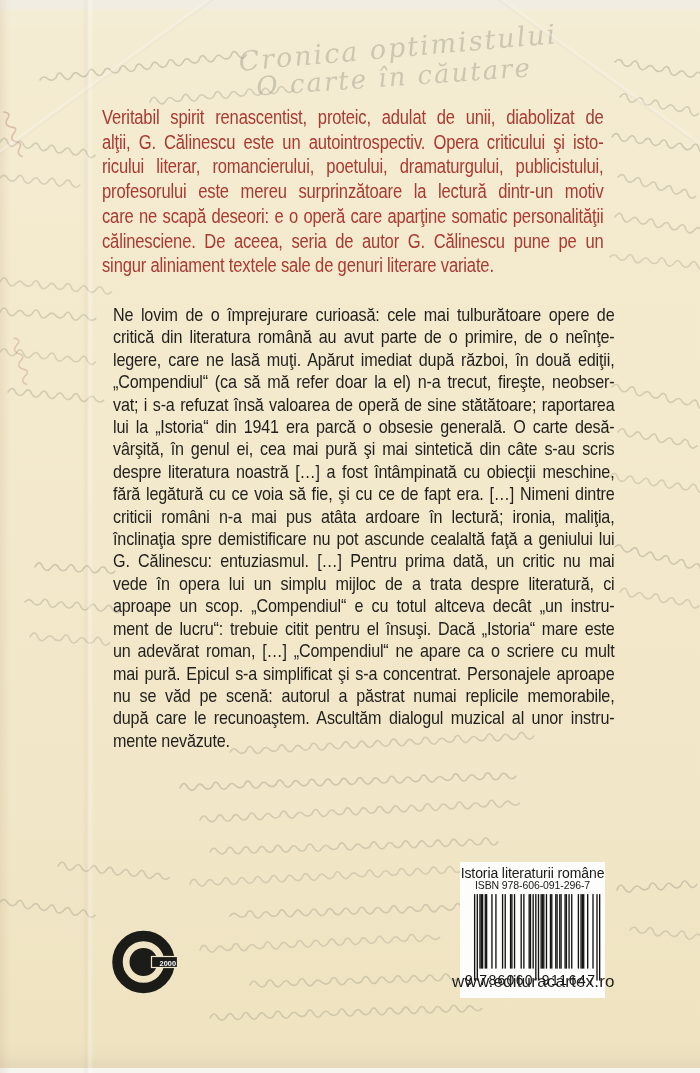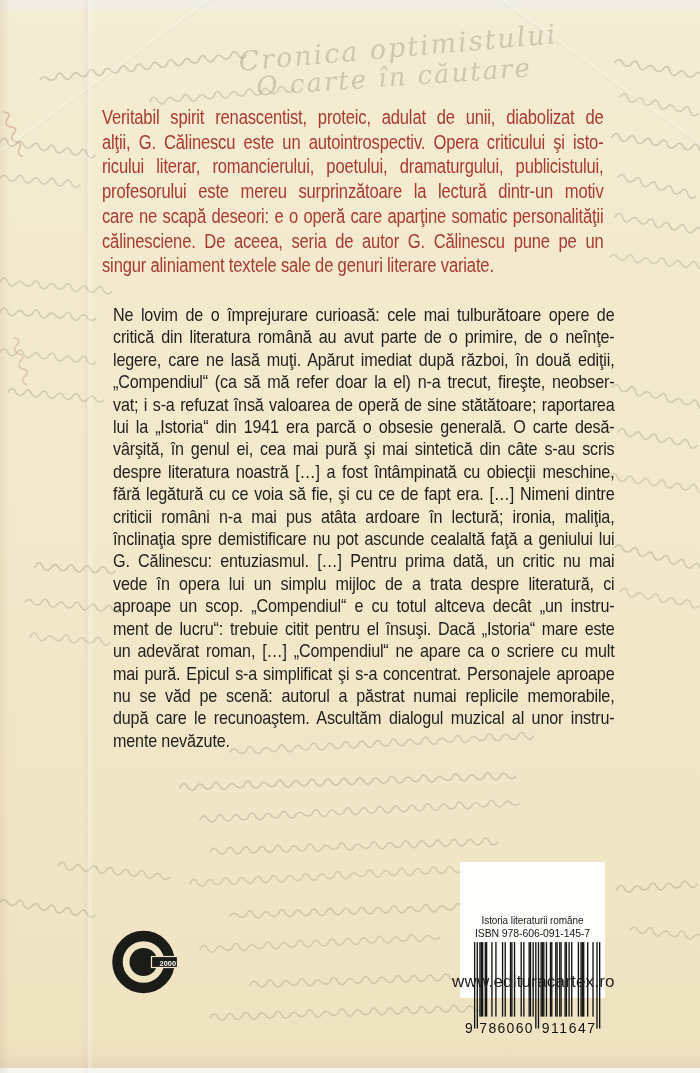--- a/index.html
+++ b/index.html
@@ -35,21 +35,21 @@
 
   .blurb{left:102px;top:105px;font-size:19.5px;line-height:24.7px;letter-spacing:-0.2px;color:#a93a31;}
   .review{left:113px;top:304px;font-size:19px;line-height:22.4px;letter-spacing:-0.2px;color:#201f1d;}
   .attribution{position:absolute;left:113px;top:756px;width:487px;text-align:right;
     font-size:18px;color:#1d1c1a;z-index:2;}
 
   .logo{position:absolute;left:110px;top:930px;z-index:2;}
 
   .barcode-box{position:absolute;left:460px;top:862px;width:145px;height:136px;
     background:#fdfdfb;z-index:2;text-align:center;box-sizing:border-box;padding-top:5px;}
-  .bc-title{font-size:10px;line-height:12px;color:#191918;letter-spacing:-0.1px;margin-top:48px;}
+  .bc-title{font-size:14px;line-height:12px;color:#191918;letter-spacing:-0.1px;}
   .bc-isbn{font-size:10.5px;line-height:13px;color:#191918;letter-spacing:-0.1px;}
   .bc-svg{display:block;margin:2px auto 0 auto;}
 
   .website{position:absolute;left:452px;top:972px;font-size:17px;letter-spacing:0.2px;
     color:#201f1c;z-index:2;}
 </style>
 </head>
 <body>
 
 <div class="page">
@@ -141,21 +141,21 @@
 
   <svg class="logo" width="70" height="64" viewBox="0 0 70 64">
     <circle cx="33.5" cy="32" r="26" fill="none" stroke="#1b1b18" stroke-width="10.5"></circle>
     <circle cx="33.5" cy="32" r="14" fill="#1b1b18"></circle>
     <rect x="41.5" y="26.5" width="26" height="11" fill="#1b1b18" stroke="#f2e8cb" stroke-width="1.2"></rect>
     <text x="66" y="35.6" text-anchor="end" fill="#ffffff" font-family="Liberation Sans, sans-serif" font-size="7.4" font-weight="600">2000</text>
   </svg>
 
   <div class="barcode-box">
     <div class="bc-title">Istoria literaturii române</div>
-    <div class="bc-isbn">ISBN 978-606-091-145-7</div>
+    <div class="bc-isbn">ISBN 978-606-091-296-7</div>
     <svg class="bc-svg" id="barcode-svg" width="137" height="92" viewBox="0 0 103 69">
         <rect x="7.5" y="0" width="1" height="65" fill="#121211"></rect>
         <rect x="9.5" y="0" width="1" height="65" fill="#121211"></rect>
         <rect x="11.5" y="0" width="1" height="56" fill="#121211"></rect>
         <rect x="12.5" y="0" width="1" height="56" fill="#121211"></rect>
         <rect x="13.5" y="0" width="1" height="56" fill="#121211"></rect>
         <rect x="15.5" y="0" width="1" height="56" fill="#121211"></rect>
         <rect x="16.5" y="0" width="1" height="56" fill="#121211"></rect>
         <rect x="20.5" y="0" width="1" height="56" fill="#121211"></rect>
         <rect x="23.5" y="0" width="1" height="56" fill="#121211"></rect>

